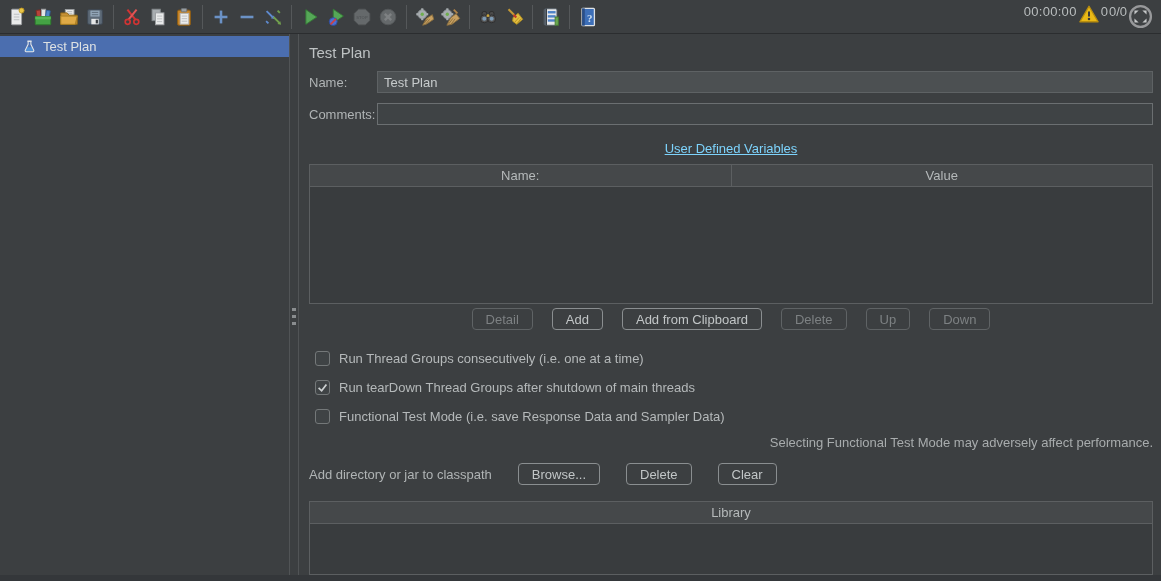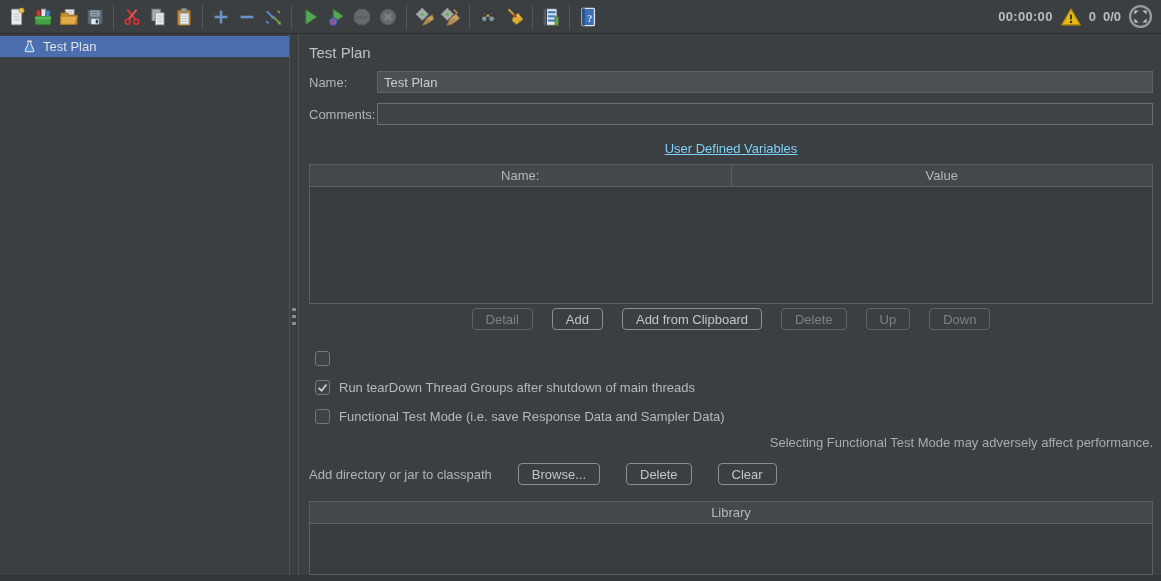--- a/index.html
+++ b/index.html
@@ -15,21 +15,21 @@
   .toolbar {
     height:34px; display:flex; align-items:center;
     padding:0 8px 0 4px; border-bottom:1px solid #2b2d2f;
     background:#3c3f41;
   }
   .tb-btn {
     width:26px; height:28px; display:flex; align-items:center; justify-content:center;
     flex:0 0 auto;
   }
   .tb-sep { width:1px; height:24px; background:#55585a; margin:0 5px; flex:0 0 auto; }
-  .tb-right { margin-left:auto; display:flex; align-items:center; gap:7px;font-weight:bold; }
+  .tb-right { margin-left:auto; display:flex; gap:1px; }
   .tb-timer { color:#b9bdbe; font-size:13px; letter-spacing:.3px; }
   .tb-count { color:#b9bdbe; font-size:13px; }
   
   .content { display:flex; height:541px; }
   .tree-panel { width:290px; background:#3c3f41; border-right:1px solid #515456; position:relative; }
   .tree-row {
     margin-top:2px; height:21px; display:flex; align-items:center;
     background:#4b6eaf; color:#dde1e3; padding-left:22px; gap:6px;
   }
   .splitter { width:9px; background:#3c3f41; border-right:1px solid #515456; position:relative; }
@@ -410,20 +410,21 @@
       <button class="btn">Down</button>
     </div>
 
     <div class="checks">
       <div class="check-row">
         <span class="cbox">
           <svg width="13" height="13" viewBox="0 0 15 15">
               <polyline points="3,8 6.5,11.3 12,4" fill="none" stroke="#cdd1d2" stroke-width="2"></polyline>
             </svg>
         </span>
+        <span>Run Thread Groups consecutively (i.e. one at a time)</span>
       </div>
       <div class="check-row">
         <span class="cbox checked">
           <svg width="13" height="13" viewBox="0 0 15 15">
               <polyline points="3,8 6.5,11.3 12,4" fill="none" stroke="#cdd1d2" stroke-width="2"></polyline>
             </svg>
         </span>
         <span>Run tearDown Thread Groups after shutdown of main threads</span>
       </div>
       <div class="check-row">

